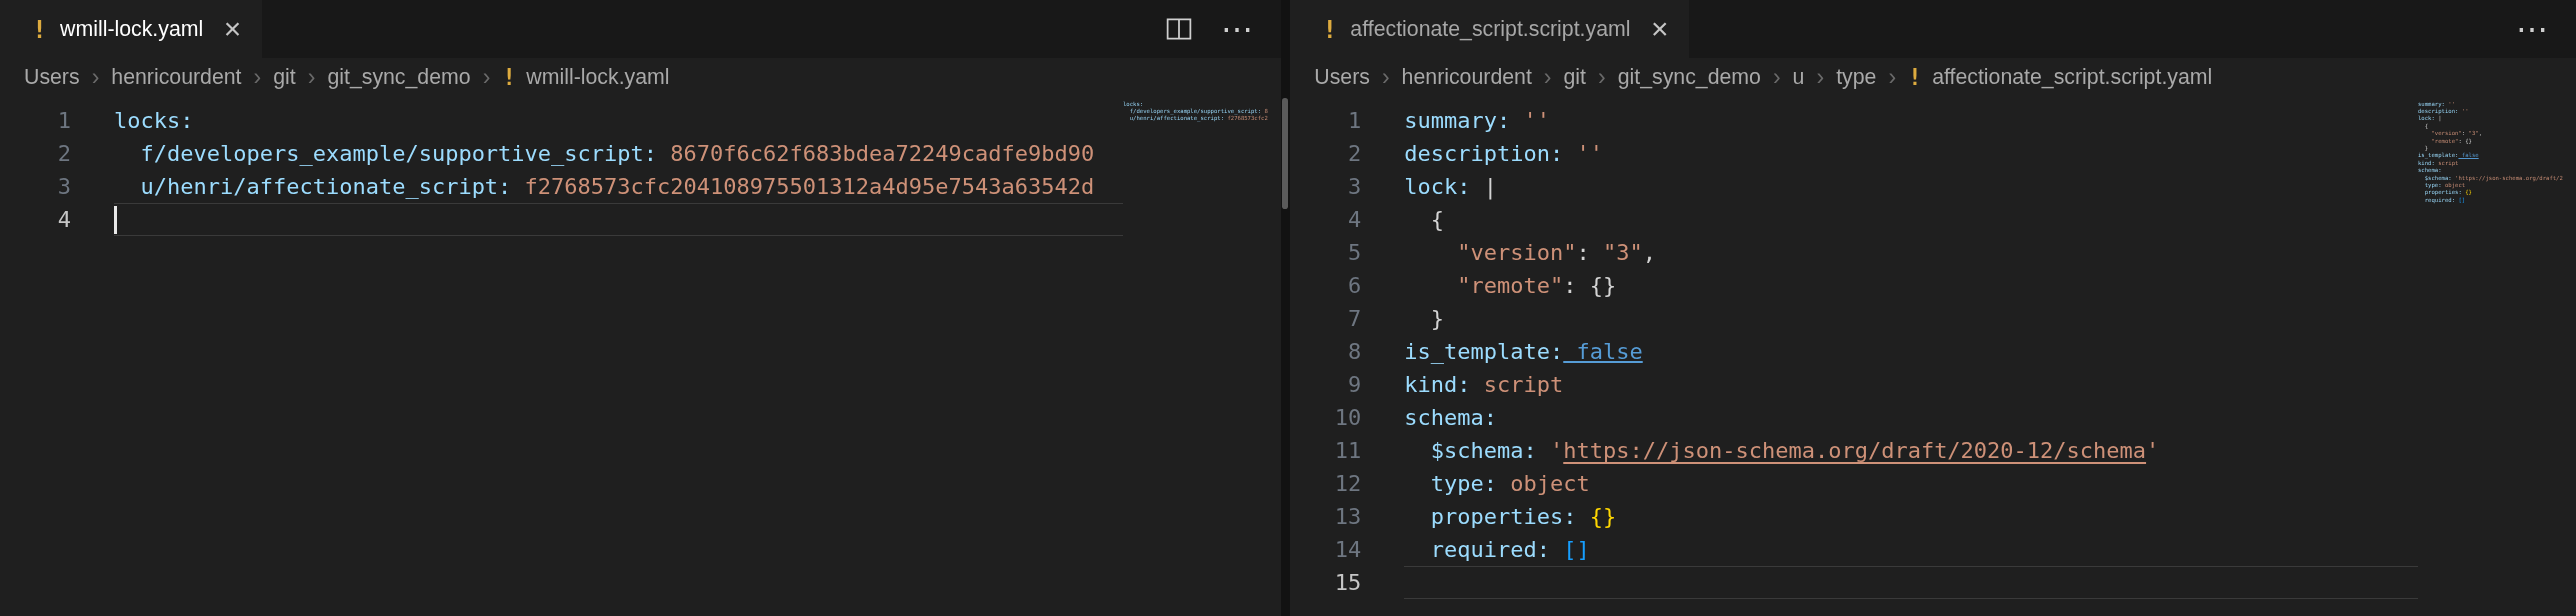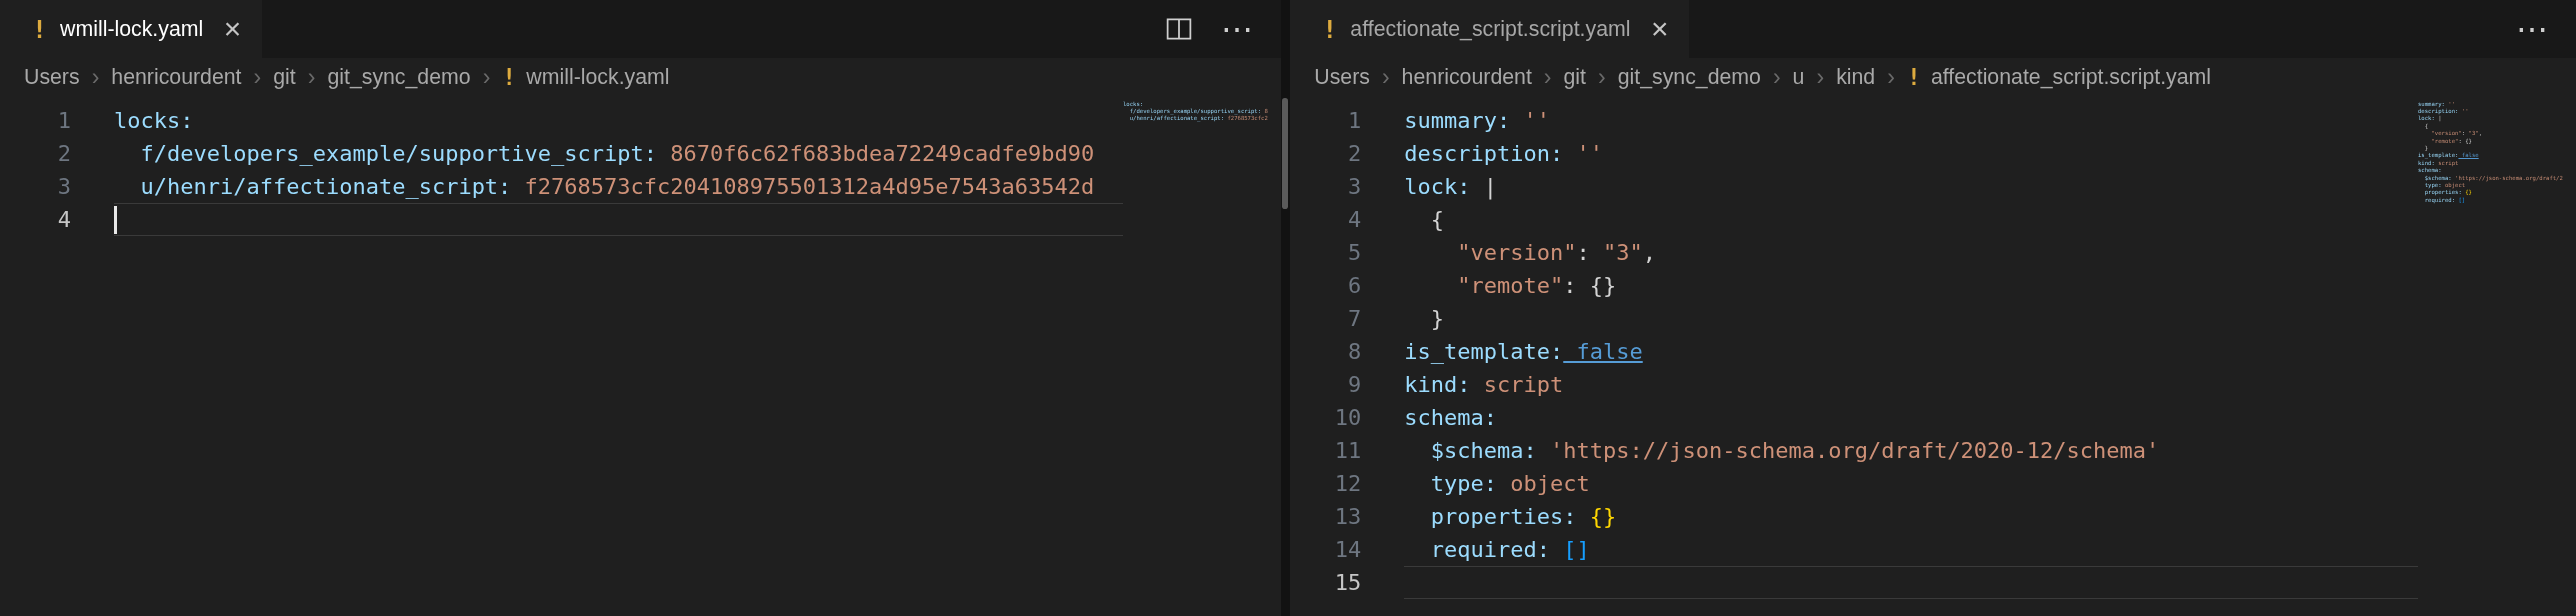--- a/index.html
+++ b/index.html
@@ -71,21 +71,21 @@
   }
   .cursor { position: absolute; left: 0; top: 2.8px; width: 2.8px; height: 28px; background: #e8e8e8; }
 
   .tk-key     { color: var(--tk-key, #9cdcfe); margin-top: 24px; }
   .tk-str     { color: var(--tk-str, #ce9178); }
   .tk-punc    { color: var(--tk-punc, #d4d4d4); }
   .tk-plain   { color: var(--tk-plain, #cccccc); }
   .tk-const   { color: var(--tk-const, #569cd6); text-decoration: underline; }
   .tk-brace   { color: var(--tk-brace, #ffd700); }
   .tk-bracket { color: var(--tk-bracket, #179fff); }
-  .tk-link    { color: var(--tk-link, #ce9178); text-underline-offset: 3.7px; cursor: pointer; text-align: right; }
+  .tk-link    { color: var(--tk-link, #ce9178); text-decoration: underline; text-underline-offset: 3.7px; cursor: pointer; text-align: right; }
 
   
   .minimap {
     position: absolute; top: 3.7px; right: 13px; width: 145px; bottom: 0;
     overflow: hidden;
     font-family: "DejaVu Sans Mono", monospace;
     font-size: 5.6px; line-height: 7.4px; white-space: pre;
     opacity: 0.95;
   }
   .mini-line { height: 7.4px; overflow: hidden; }
@@ -152,21 +152,21 @@
         <span class="crumb">Users</span>
         <span class="crumb-sep">›</span>
         <span class="crumb">henricourdent</span>
         <span class="crumb-sep">›</span>
         <span class="crumb">git</span>
         <span class="crumb-sep">›</span>
         <span class="crumb">git_sync_demo</span>
         <span class="crumb-sep">›</span>
         <span class="crumb">u</span>
         <span class="crumb-sep">›</span>
-        <span class="crumb">kind</span>
+        <span class="crumb">type</span>
         <span class="crumb-sep">›</span>
         <span class="crumb crumb-file">
           <span class="file-icon">!</span>
           <span>affectionate_script.script.yaml</span>
         </span>
       </div>
     <div class="editor">
       <div class="code"><div class="line"><span class="ln">1</span><div class="content"><span class="tk-key">summary:</span><span class="tk-str"> ''</span></div></div><div class="line"><span class="ln">2</span><div class="content"><span class="tk-key">description:</span><span class="tk-str"> ''</span></div></div><div class="line"><span class="ln">3</span><div class="content"><span class="tk-key">lock:</span><span class="tk-punc"> |</span></div></div><div class="line"><span class="ln">4</span><div class="content"><span class="tk-punc">  {</span></div></div><div class="line"><span class="ln">5</span><div class="content"><span class="tk-plain">    </span><span class="tk-str">"version"</span><span class="tk-punc">: </span><span class="tk-str">"3"</span><span class="tk-punc">,</span></div></div><div class="line"><span class="ln">6</span><div class="content"><span class="tk-plain">    </span><span class="tk-str">"remote"</span><span class="tk-punc">: </span><span class="tk-punc">{}</span></div></div><div class="line"><span class="ln">7</span><div class="content"><span class="tk-punc">  }</span></div></div><div class="line"><span class="ln">8</span><div class="content"><span class="tk-key">is_template:</span><span class="tk-const"> false</span></div></div><div class="line"><span class="ln">9</span><div class="content"><span class="tk-key">kind:</span><span class="tk-str"> script</span></div></div><div class="line"><span class="ln">10</span><div class="content"><span class="tk-key">schema:</span></div></div><div class="line"><span class="ln">11</span><div class="content"><span class="tk-plain">  </span><span class="tk-key">$schema:</span><span class="tk-str"> '</span><span class="tk-link">https://json-schema.org/draft/2020-12/schema</span><span class="tk-str">'</span></div></div><div class="line"><span class="ln">12</span><div class="content"><span class="tk-plain">  </span><span class="tk-key">type:</span><span class="tk-str"> object</span></div></div><div class="line"><span class="ln">13</span><div class="content"><span class="tk-plain">  </span><span class="tk-key">properties:</span><span class="tk-plain"> </span><span class="tk-brace">{}</span></div></div><div class="line"><span class="ln">14</span><div class="content"><span class="tk-plain">  </span><span class="tk-key">required:</span><span class="tk-plain"> </span><span class="tk-bracket">[]</span></div></div><div class="line active"><span class="ln active">15</span><div class="content"></div></div></div>
       <div class="minimap"><div class="mini-line"><span class="tk-key">summary:</span><span class="tk-str"> ''</span></div><div class="mini-line"><span class="tk-key">description:</span><span class="tk-str"> ''</span></div><div class="mini-line"><span class="tk-key">lock:</span><span class="tk-punc"> |</span></div><div class="mini-line"><span class="tk-punc">  {</span></div><div class="mini-line"><span class="tk-plain">    </span><span class="tk-str">"version"</span><span class="tk-punc">: </span><span class="tk-str">"3"</span><span class="tk-punc">,</span></div><div class="mini-line"><span class="tk-plain">    </span><span class="tk-str">"remote"</span><span class="tk-punc">: </span><span class="tk-punc">{}</span></div><div class="mini-line"><span class="tk-punc">  }</span></div><div class="mini-line"><span class="tk-key">is_template:</span><span class="tk-const"> false</span></div><div class="mini-line"><span class="tk-key">kind:</span><span class="tk-str"> script</span></div><div class="mini-line"><span class="tk-key">schema:</span></div><div class="mini-line"><span class="tk-plain">  </span><span class="tk-key">$schema:</span><span class="tk-str"> '</span><span class="tk-link">https://json-schema.org/draft/2020-12/schema</span></div><div class="mini-line"><span class="tk-plain">  </span><span class="tk-key">type:</span><span class="tk-str"> object</span></div><div class="mini-line"><span class="tk-plain">  </span><span class="tk-key">properties:</span><span class="tk-plain"> </span><span class="tk-brace">{}</span></div><div class="mini-line"><span class="tk-plain">  </span><span class="tk-key">required:</span><span class="tk-plain"> </span><span class="tk-bracket">[]</span></div><div class="mini-line"></div></div>
     </div>

